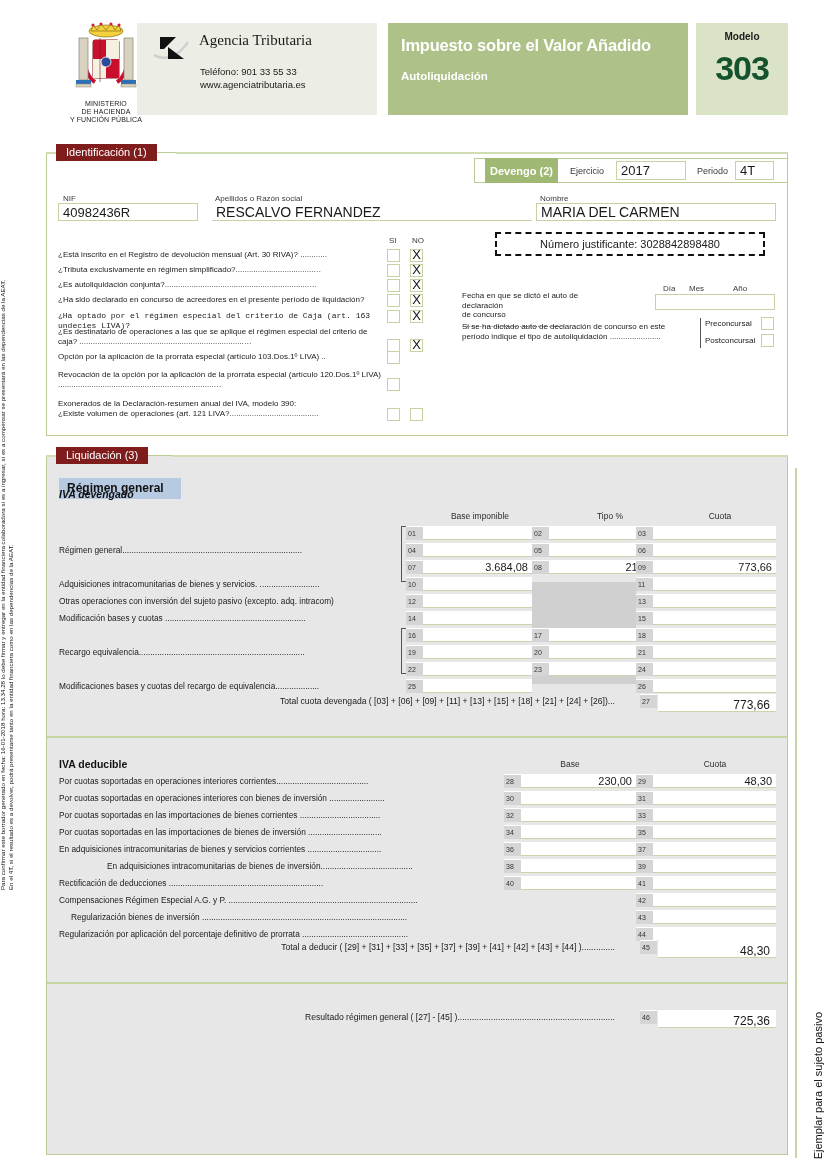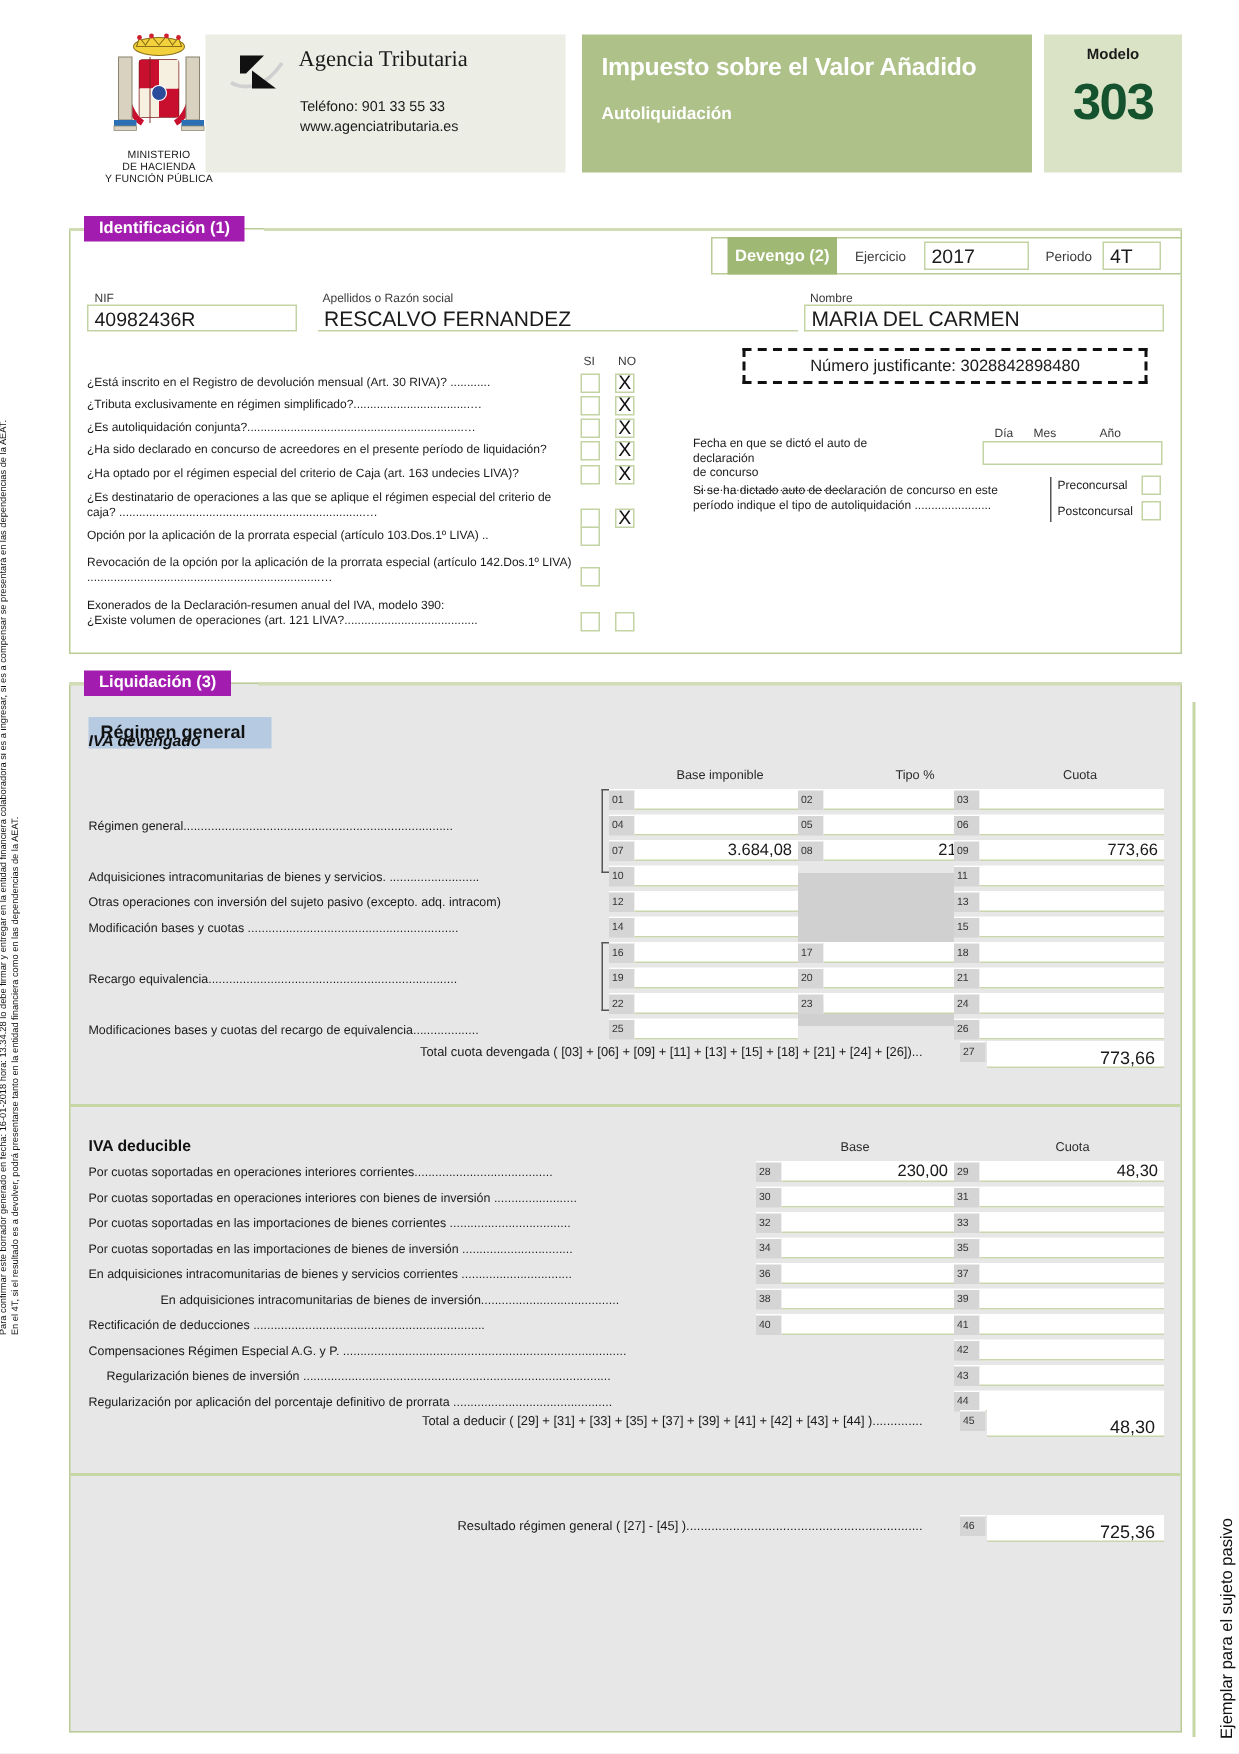--- a/index.html
+++ b/index.html
@@ -39,22 +39,22 @@
                 background:#dbe3c7; }
   .modelo-label { position:absolute; width:100%; top:8px; text-align:center; font-size:10px;
                   font-weight:bold; color:#1a1a1a;}
   .modelo-num { position:absolute; width:100%; top:26px; text-align:center; font-size:34px;
                 font-weight:bold; color:#14532d; letter-spacing:-1px;}
 
   
   .panel { position:absolute; background:#e7e7e7; border:1px solid #b9cc96; }
   .panel-white { background:#ffffff; }
 
-  .tab-label { position:absolute; background:#a21caf; color:#fff; font-size:11px;
-               font-weight:bold; padding:2px 10px 3px 10px; height:17px; line-height:13px;
+  .tab-label { position:absolute; background:#7f1d1d; color:#fff; font-size:11px;
+               font-weight:normal; padding:2px 10px 3px 10px; height:17px; line-height:13px;
                white-space:nowrap; }
   .tab-rule { position:absolute; height:2px; background:#cfdcb4; }
 
   
   #ident-panel { left:46px; top:152px; width:742px; height:284px; }
 
   .fieldlabel { position:absolute; font-size:8px; color:#3a3a3a; }
   .inputbox { position:absolute; border:1px solid #c3d3a4; background:#fff;
               font-size:13px; padding:1px 4px; display:flex; align-items:center; }
   .inputbox.underline-only { border:none; border-bottom:1px solid #c3d3a4; }
@@ -215,34 +215,34 @@
     <div class="sm" style="position: absolute; left: 58px; top: 280px; width: 330px; white-space: pre-line;">¿Es autoliquidación conjunta?.................................................................…</div>
     <div class="cb" style="left: 387px; top: 279px;"></div>
     <div class="cb-mark" style="left: 387px; top: 279px;"></div>
     <div class="cb" style="left: 410px; top: 279px;"></div>
     <div class="cb-mark" style="left: 410px; top: 279px;">X</div>
     <div class="sm" style="position: absolute; left: 58px; top: 295px; width: 330px; white-space: pre-line;">¿Ha sido declarado en concurso de acreedores en el presente período de liquidación?</div>
     <div class="cb" style="left: 387px; top: 294px;"></div>
     <div class="cb-mark" style="left: 387px; top: 294px;"></div>
     <div class="cb" style="left: 410px; top: 294px;"></div>
     <div class="cb-mark" style="left: 410px; top: 294px;">X</div>
-    <div class="sm" style="position: absolute; left: 58px; top: 311px; width: 330px; white-space: pre-line;">¿Ha optado por el régimen especial del criterio de Caja (art. 163 undecies LIVA)?</div>
+    <div class="sm" style="position: absolute; left: 58px; top: 311px; width: 330px; white-space: pre-line; font-family: Liberation Mono, monospace;">¿Ha optado por el régimen especial del criterio de Caja (art. 163 undecies LIVA)?</div>
     <div class="cb" style="left: 387px; top: 310px;"></div>
     <div class="cb-mark" style="left: 387px; top: 310px;"></div>
     <div class="cb" style="left: 410px; top: 310px;"></div>
     <div class="cb-mark" style="left: 410px; top: 310px;">X</div>
     <div class="sm" style="position: absolute; left: 58px; top: 327px; width: 330px; white-space: pre-line;">¿Es destinatario de operaciones a las que se aplique el régimen especial del criterio de caja? ..........................................................................…</div>
     <div class="cb" style="left: 387px; top: 339px;"></div>
     <div class="cb-mark" style="left: 387px; top: 339px;"></div>
     <div class="cb" style="left: 410px; top: 339px;"></div>
     <div class="cb-mark" style="left: 410px; top: 339px;">X</div>
     <div class="sm" style="position: absolute; left: 58px; top: 352px; width: 330px; white-space: pre-line;">Opción por la aplicación de la prorrata especial (artículo 103.Dos.1º LIVA) ..</div>
     <div class="cb" style="left: 387px; top: 351px;"></div>
     <div class="cb-mark" style="left: 387px; top: 351px;"></div>
-    <div class="sm" style="position: absolute; left: 58px; top: 370px; width: 330px; white-space: pre-line;">Revocación de la opción por la aplicación de la prorrata especial (artículo 142.Dos.1º LIVA) ......................................................................…</div>
+    <div class="sm" style="position: absolute; left: 58px; top: 370px; width: 330px; white-space: pre-line;">Revocación de la opción por la aplicación de la prorrata especial (artículo 120.Dos.1º LIVA) ......................................................................…</div>
     <div class="cb" style="left: 387px; top: 378px;"></div>
     <div class="cb-mark" style="left: 387px; top: 378px;"></div>
     <div class="sm" style="position: absolute; left: 58px; top: 399px; width: 330px; white-space: pre-line;">Exonerados de la Declaración-resumen anual del IVA, modelo 390:
 ¿Existe volumen de operaciones (art. 121 LIVA?........................................</div>
     <div class="cb" style="left: 387px; top: 408px;"></div>
     <div class="cb-mark" style="left: 387px; top: 408px;"></div>
     <div class="cb" style="left: 410px; top: 408px;"></div>
     <div class="cb-mark" style="left: 410px; top: 408px;"></div>
   </div>
 

